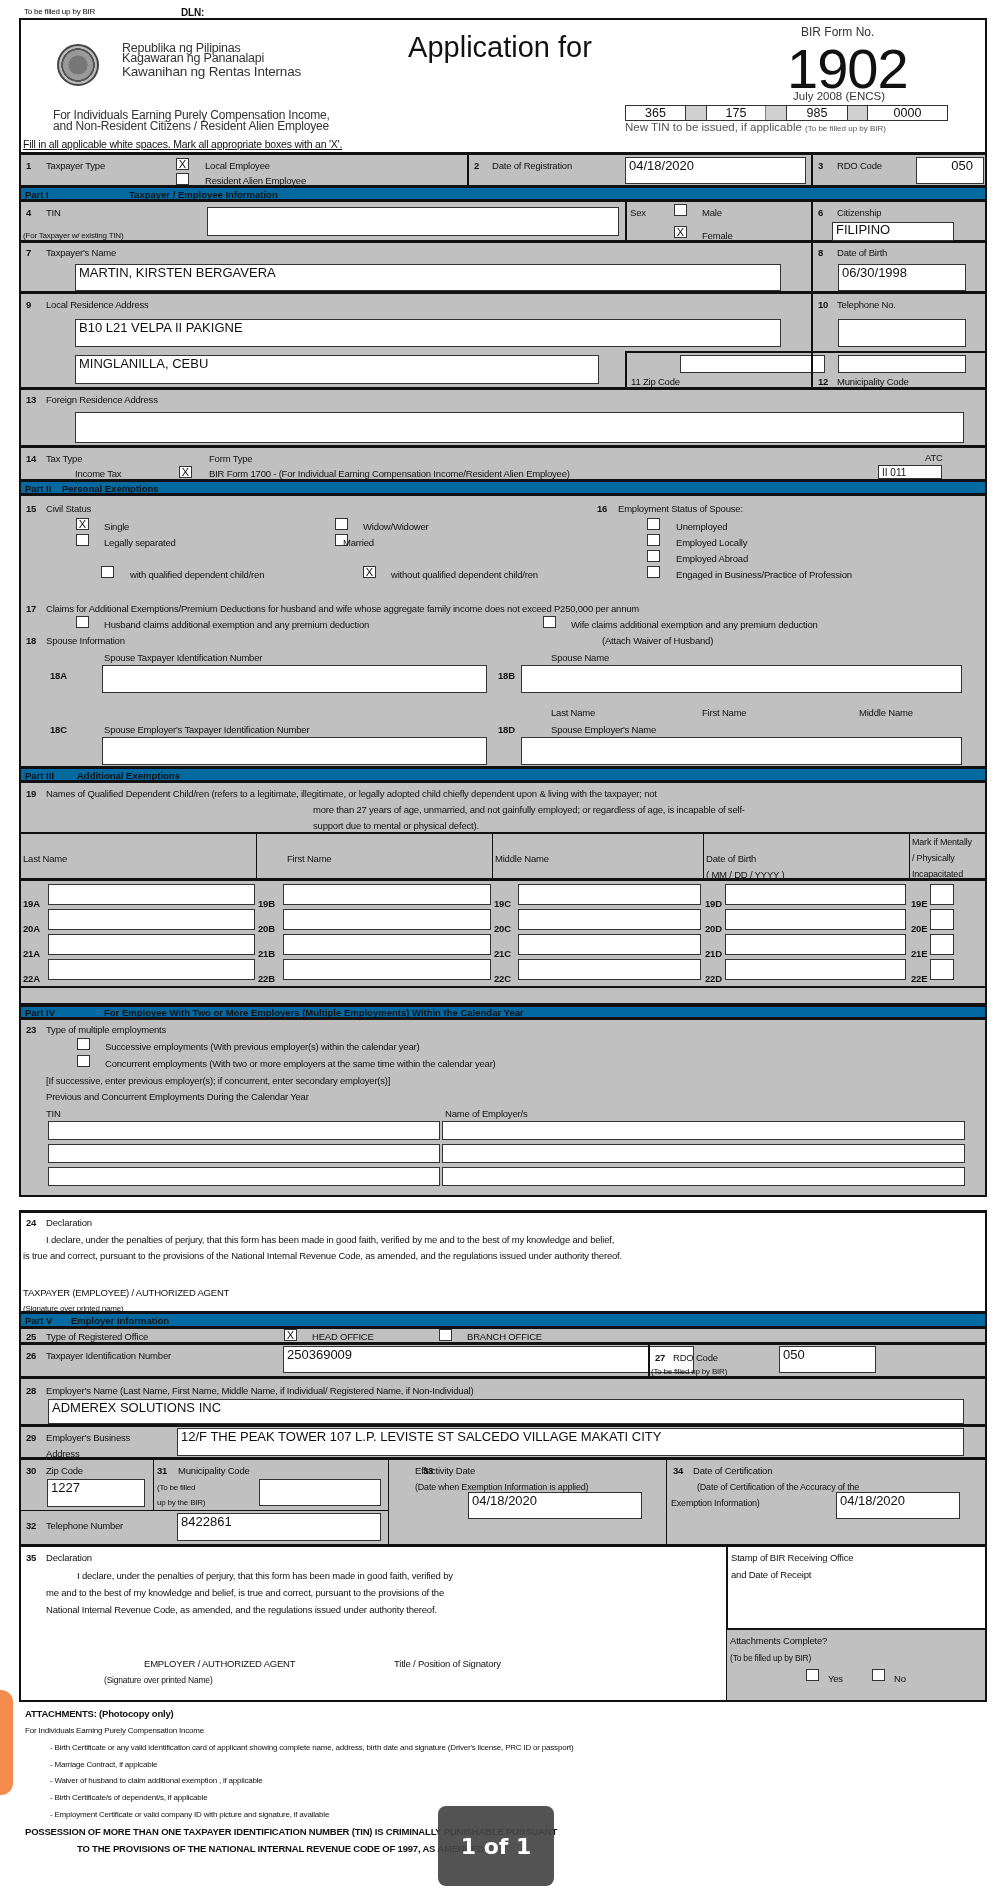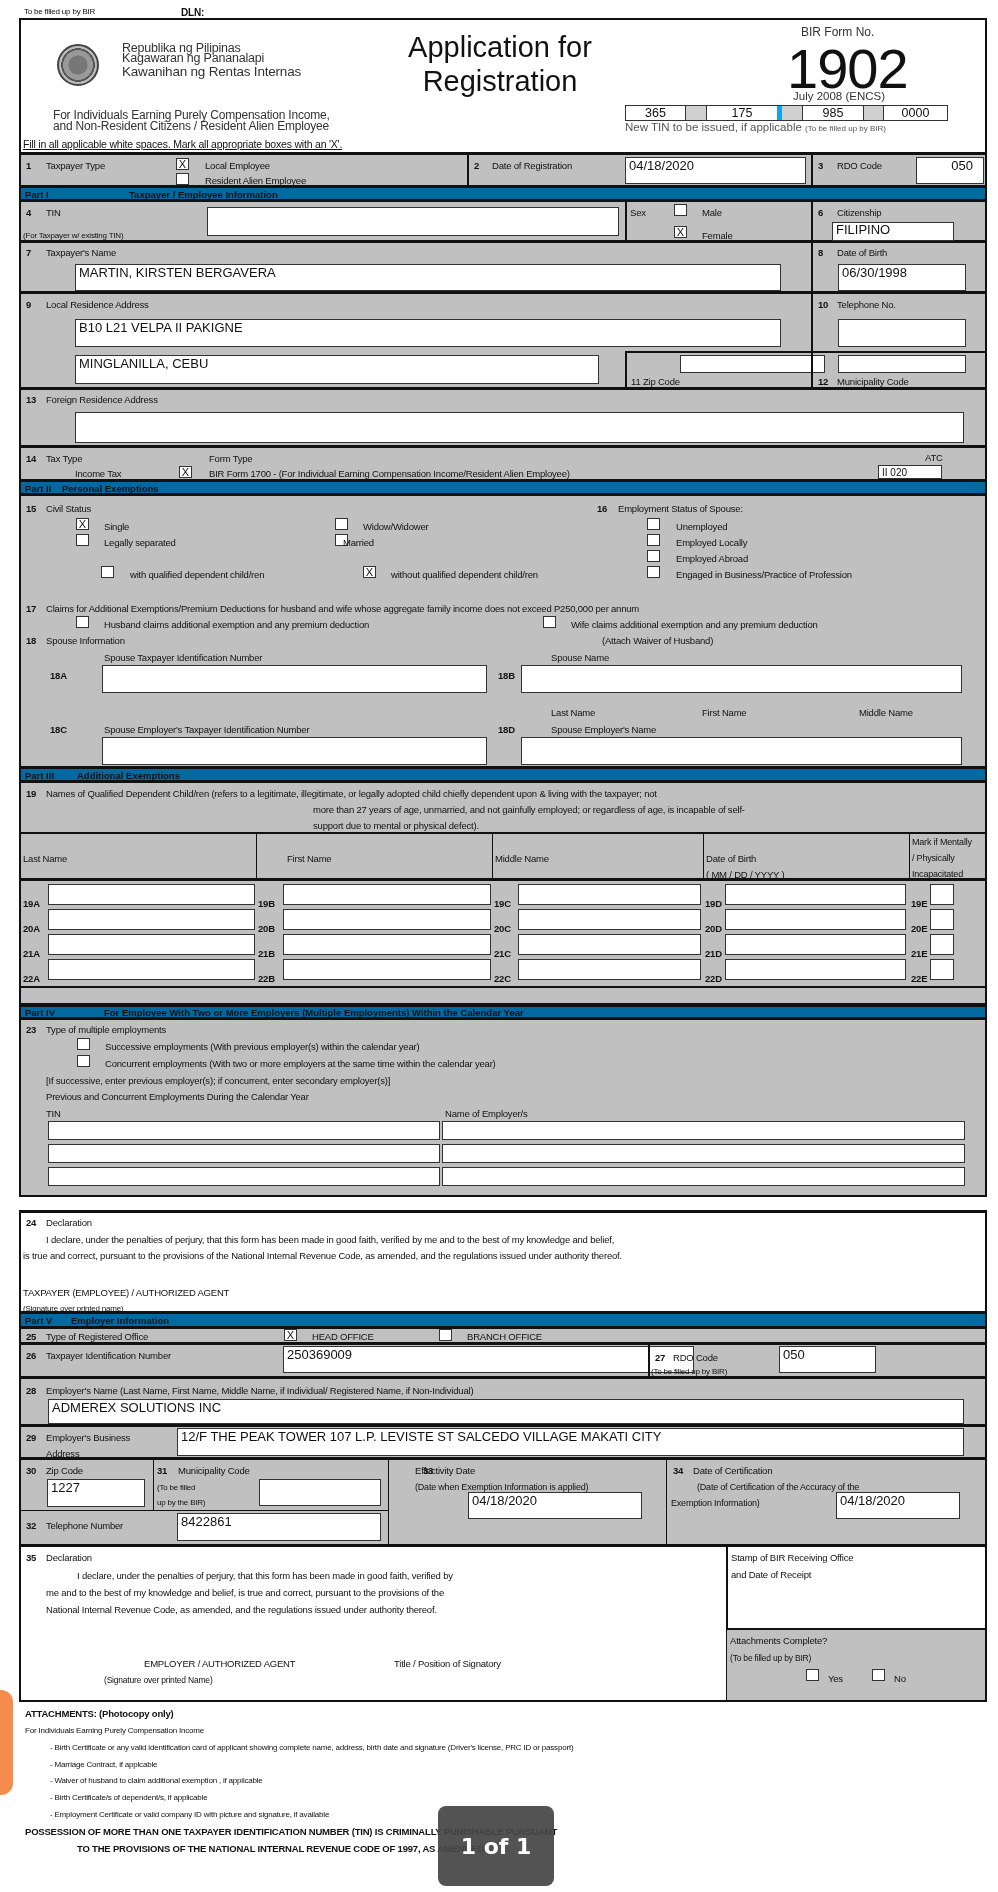--- a/index.html
+++ b/index.html
@@ -22,32 +22,31 @@
 <div class="t tiny" style="left:24px;top:8px;">To be filled up by BIR</div>
 <div class="t b" style="left:181px;top:7px;font-size:10px;">DLN:</div>
 
 <div class="abs" style="left:19px;top:18px;width:968px;height:121px;border:2px solid #111;background:#fff;">
 
   <div class="abs" style="left:36px;top:24px;width:42px;height:42px;border-radius:50%;background:radial-gradient(circle,#777 0 35%,#999 36% 55%,#555 56% 62%,#bbb 63% 100%);border:2px solid #444;"></div>
   <div class="t" style="left:101px;top:22px;font-size:12.5px;color:#333;line-height:1;">Republika ng Pilipinas</div>
   <div class="t" style="left:101px;top:32px;font-size:12.5px;color:#333;line-height:1;">Kagawaran ng Pananalapi</div>
   <div class="t" style="left:101px;top:45px;font-size:13.5px;color:#333;line-height:1;">Kawanihan ng Rentas Internas</div>
   <div class="t" style="left:353px;top:12px;font-size:29px;width:252px;text-align:center;letter-spacing:0;">Application for</div>
-  <div class="t" style="left:353px;top:46px;font-size:29px;width:252px;text-align:center;letter-spacing:0;">Registration</div>
   <div class="t" style="left:32px;top:89px;font-size:12px;color:#333;">For Individuals Earning Purely Compensation Income,</div>
   <div class="t" style="left:32px;top:100px;font-size:12px;color:#333;">and Non-Resident Citizens / Resident Alien Employee</div>
 
   <div class="t" style="left:780px;top:6px;font-size:12px;color:#333;letter-spacing:0;">BIR Form No.</div>
   <div class="t" style="left:766px;top:2px;font-size:56px;letter-spacing:-1px;margin-top:16px;">1902</div>
   <div class="t" style="left:772px;top:70px;font-size:11.5px;color:#333;letter-spacing:0;">July 2008 (ENCS)</div>
 
   <div class="abs" style="left:604px;top:85px;width:323px;height:16px;border:1px solid #333;display:flex;">
     <div style="width:60px;text-align:center;font-size:12.5px;line-height:15px;border-right:1px solid #333;">365</div>
     <div style="width:21px;background:#d0d0d0;border-right:1px solid #333;"></div>
-    <div style="width:75px;text-align:center;font-size:12.5px;line-height:15px;border-right:5px solid #0ea5e9;">175</div>
+    <div style="width:59px;text-align:center;font-size:12.5px;line-height:15px;border-right:1px solid #0ea5e9;">175</div>
     <div style="width:21px;background:#d0d0d0;border-right:1px solid #333;"></div>
     <div style="width:61px;text-align:center;font-size:12.5px;line-height:15px;border-right:1px solid #333;">985</div>
     <div style="width:20px;background:#d0d0d0;border-right:1px solid #333;"></div>
     <div style="flex:1;text-align:center;font-size:12.5px;line-height:15px;">0000</div>
   </div>
   <div class="t" style="left:604px;top:101px;font-size:11.5px;color:#555;letter-spacing:0;"><span>New TIN to be issued, if applicable</span> <span style="font-size:8px;">(To be filled up by BIR)</span></div>
 </div>
 
 <div class="abs" style="left:19px;top:137px;width:968px;height:17px;border:2px solid #111;border-top:none;background:#fff;">
   <div class="t" style="left:2px;top:2px;font-size:10.5px;text-decoration:underline;">Fill in all applicable white spaces. Mark all appropriate boxes with an 'X'.</div>
@@ -129,21 +128,21 @@
 </div>
 
 <div class="sec" style="left:19px;top:446px;width:968px;height:35px;">
   <div class="t b" style="left:5px;top:6px;">14</div>
   <div class="t" style="left:25px;top:6px;">Tax Type</div>
   <div class="t" style="left:188px;top:6px;">Form Type</div>
   <div class="t" style="left:54px;top:21px;">Income Tax</div>
   <div class="cb" style="left:158px;top:18px;">X</div>
   <div class="t" style="left:188px;top:21px;">BIR Form 1700 - (For Individual Earning Compensation Income/Resident Alien Employee)</div>
   <div class="t" style="left:904px;top:5px;">ATC</div>
-  <div class="box" style="left:857px;top:17px;width:64px;height:14px;font-size:10px;line-height:11px;">II 020</div>
+  <div class="box" style="left:857px;top:17px;width:64px;height:14px;font-size:10px;line-height:11px;">II 011</div>
 </div>
 
 <div class="parthdr" style="left:19px;top:480px;width:968px;height:15px;">
   <span class="abs" style="left:4px;top:1px;">Part II</span>
   <span class="abs" style="left:41px;top:1px;">Personal Exemptions</span>
 </div>
 
 <div class="sec" style="left:19px;top:494px;width:968px;height:274px;">
   <div class="t b" style="left:5px;top:8px;">15</div>
   <div class="t" style="left:25px;top:8px;">Civil Status</div>

